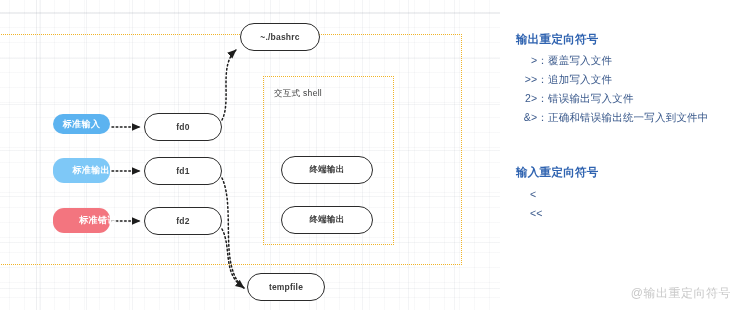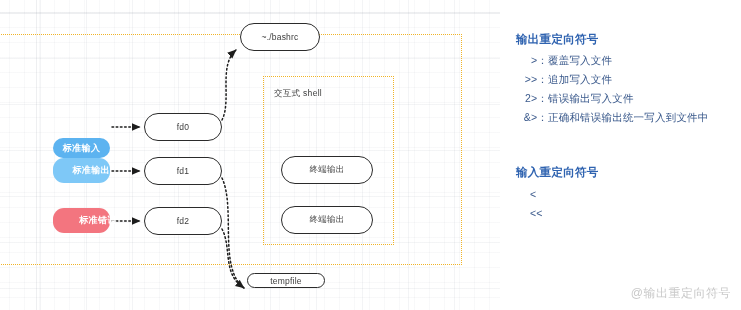--- a/index.html
+++ b/index.html
@@ -58,20 +58,21 @@
     display: flex;
     align-items: center;
     justify-content: center;
     background: #ffffff;
     border: 1.6px solid #2b2b2b;
     border-radius: 17px;
     color: #3c3c3c;
     font-size: 8.5px;
     letter-spacing: 0.2px;
     white-space: nowrap;
+    font-weight: bold;
   }
   .pill {
     position: absolute;
     box-sizing: border-box;
     display: flex;
     align-items: center;
     justify-content: center;
     border-radius: 11px;
     color: #ffffff;
     font-size: 9px;
@@ -161,21 +162,21 @@
       <line x1="112" y1="171" x2="140" y2="171" stroke="#1d1d1d" stroke-width="1.5" stroke-dasharray="1.6 2.6" stroke-linecap="round" marker-end="url(#ah)"></line>
       <line x1="112" y1="221" x2="140" y2="221" stroke="#1d1d1d" stroke-width="1.5" stroke-dasharray="1.6 2.6" stroke-linecap="round" marker-end="url(#ah)"></line>
 
       <path d="M222,120 C232,100 218,66 236,50" fill="none" stroke="#1d1d1d" stroke-width="1.5" stroke-dasharray="1.6 2.6" stroke-linecap="round" marker-end="url(#ah)"></path>
 
       <path d="M222,178 C236,208 218,268 244,288" fill="none" stroke="#1d1d1d" stroke-width="1.5" stroke-dasharray="1.6 2.6" stroke-linecap="round" marker-end="url(#ah)"></path>
 
       <path d="M222,229 C232,248 222,274 244,288" fill="none" stroke="#1d1d1d" stroke-width="1.5" stroke-dasharray="1.6 2.6" stroke-linecap="round"></path>
     </svg>
 
-    <div class="pill" style="left:53px; top:114px; width:57px; height:20px; background:#5cb3f0;margin-top:24px;">
+    <div class="pill" style="left:53px; top:114px; width:57px; height:20px; background:#5cb3f0;">
       <span>标准输入</span>
     </div>
     <div class="pill" style="left:53px; top:158px; width:57px; height:25px; background:#7ec8f7;justify-content:flex-end;">
       <span>标准输出</span>
     </div>
     <div class="pill" style="left:53px; top:208px; width:57px; height:25px; background:#f3757f;padding-left:33px;">
       <span>标准错误</span>
     </div>
 
     <div class="node" style="left:144px; top:113px; width:78px; height:28px;">
@@ -191,21 +192,21 @@
     <div class="node" style="left:281px; top:156px; width:92px; height:28px;">
       <span>终端输出</span>
     </div>
     <div class="node" style="left:281px; top:206px; width:92px; height:28px;">
       <span>终端输出</span>
     </div>
 
     <div class="node" style="left:240px; top:23px; width:80px; height:28px;">
       <span>~./bashrc</span>
     </div>
-    <div class="node" style="left:247px; top:273px; width:78px; height:15px;">
+    <div class="node" style="left:247px; top:273px; width:78px; height:28px;">
       <span>tempfile</span>
     </div>
   </div>
 
   <div id="info-panel">
 
     <div class="panel-heading" style="left:8px; top:32px;">输出重定向符号</div>
 
     <div class="panel-line" style="left:14px; top:54px;">
       <span class="panel-sym" style="width:26px;">&gt;：</span><span>覆盖写入文件</span>

